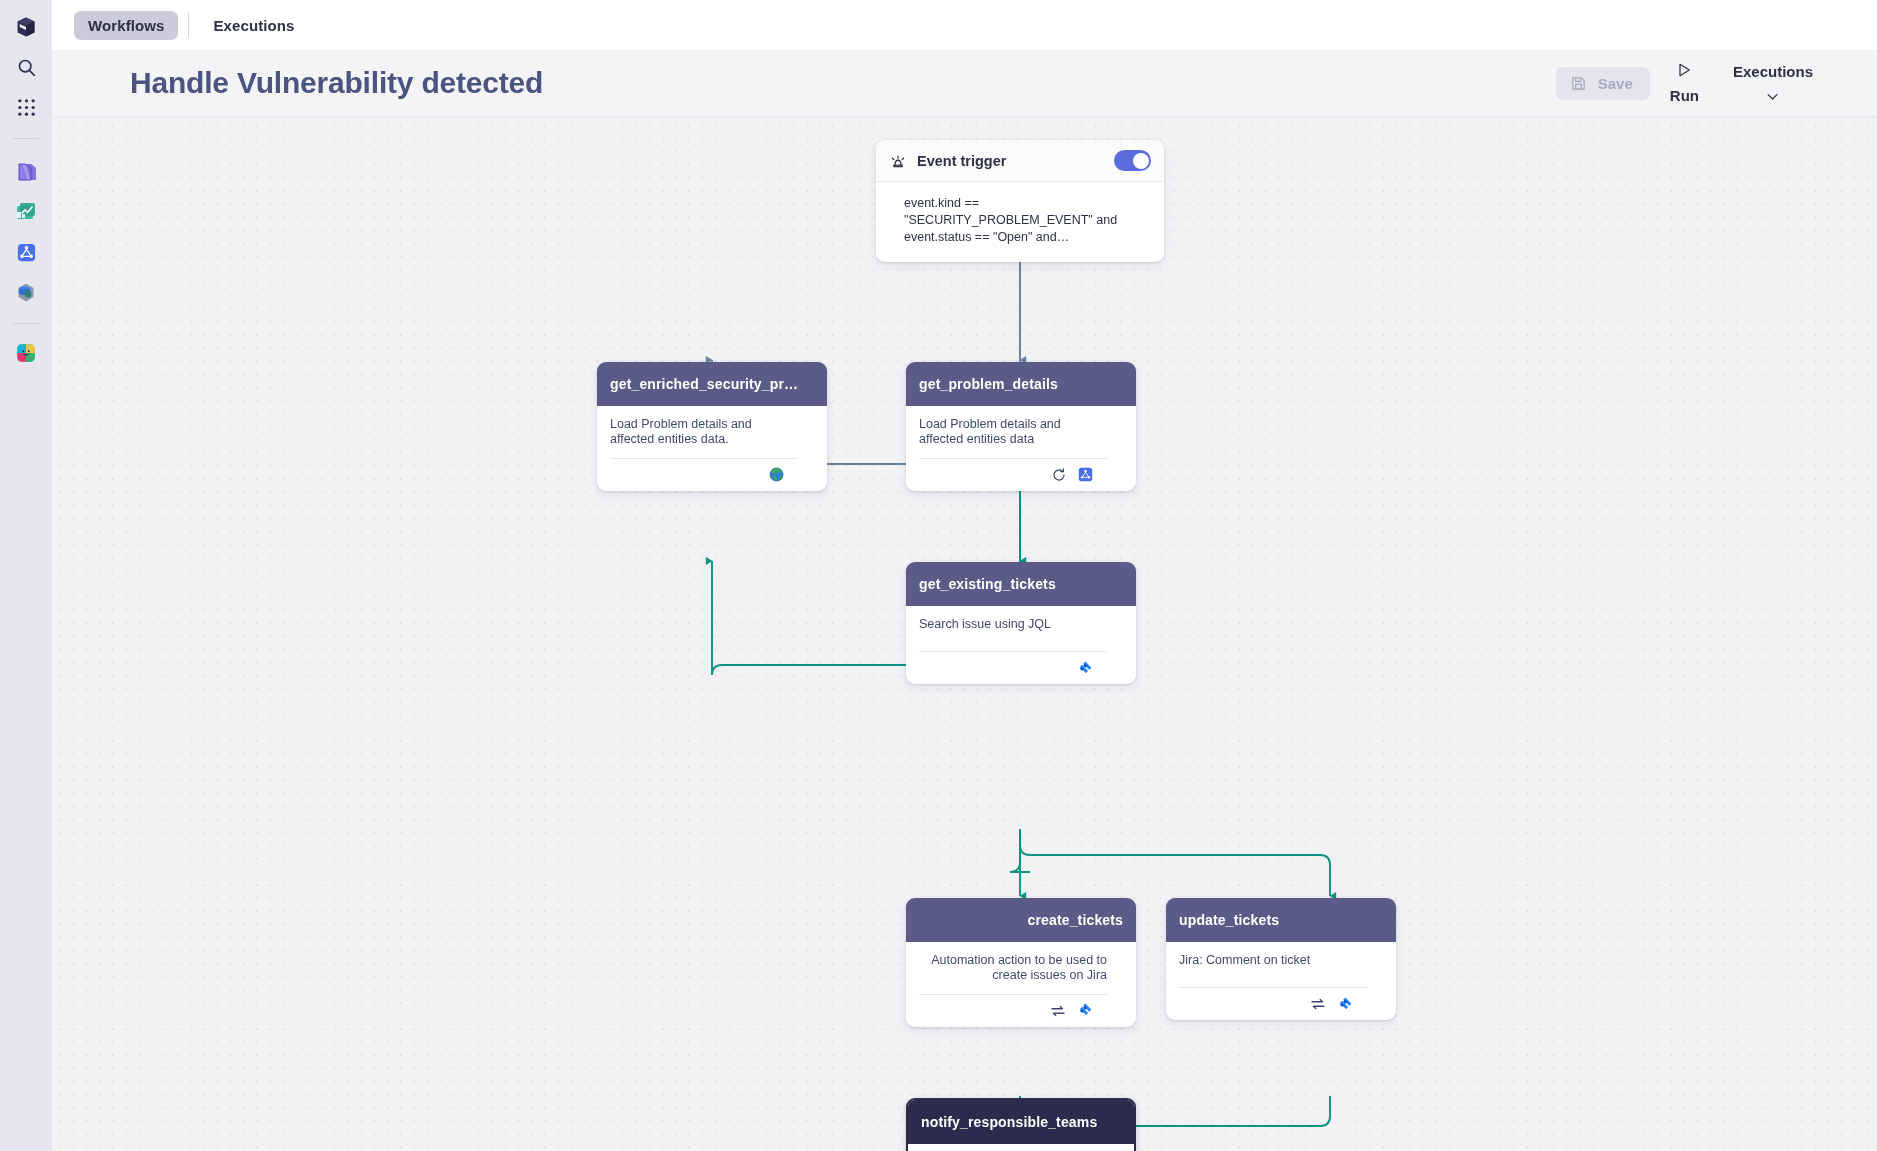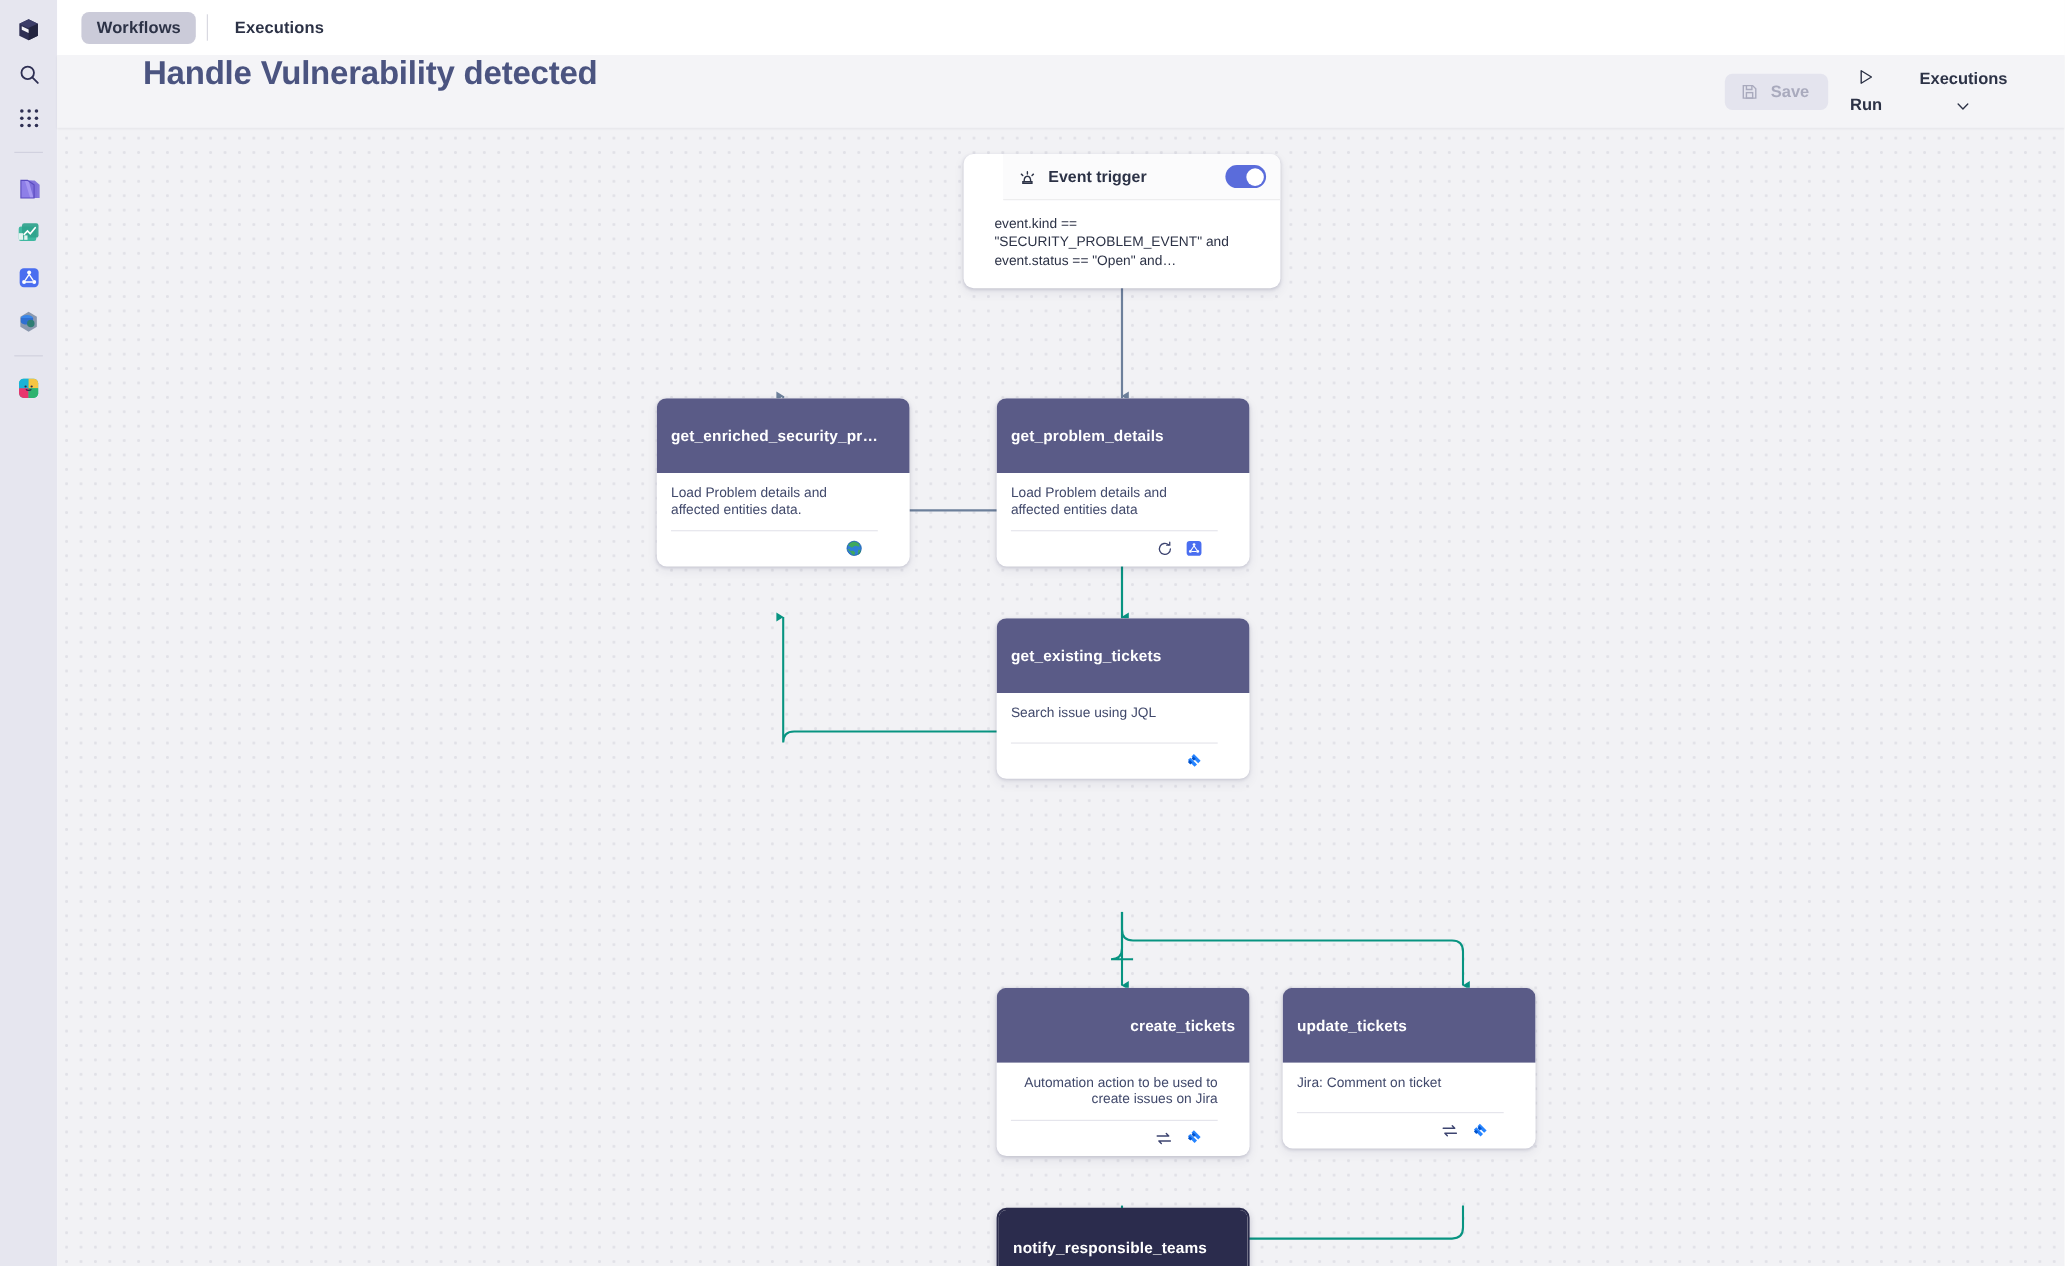--- a/index.html
+++ b/index.html
@@ -36,22 +36,22 @@
   }
   .tab {
     font-size: 15px; font-weight: bold; color: #2c3246;
     padding: 6px 14px; border-radius: 7px; cursor: pointer; letter-spacing: .1px;
   }
   .tab.active { background: #cbcbd9; }
   .tab-div { width: 1px; height: 24px; background: #d5d5de; margin: 0 10px; }
 
   .header {
     height: 66px; background: #f4f4f7;
-    display: flex; justify-content: space-between;
-    padding: 0 38px 0 78px; flex: 0 0 66px;
+    display: flex; align-items: center; justify-content: space-between;
+    padding: 0 50px 0 78px; flex: 0 0 66px;
     position: relative; z-index: 4;
     box-shadow: 0 1px 2px rgba(30,30,60,.06);
   }
   .page-title {
     font-size: 30px; font-weight: bold; color: #4b5480; letter-spacing: -.2px;
   }
   .hdr-right { display: flex; align-items: center; gap: 6px; }
   .btn-save {
     display: flex; align-items: center; gap: 11px;
     background: #e4e4ee; color: #a9aabd;
@@ -81,21 +81,21 @@
     width: 230px;
     background: #ffffff;
     border-radius: 9px;
     box-shadow: 0 1px 3px rgba(40,40,80,.16), 0 4px 10px rgba(40,40,80,.07);
     overflow: hidden;
     cursor: pointer;
   }
   .node-hd {
     background: #5a5b87; color: #ffffff;
     font-size: 14px; font-weight: bold;
-    padding: 26px 13px; letter-spacing: .15px;
+    padding: 14px 13px; letter-spacing: .15px;
     white-space: nowrap; overflow: hidden; text-overflow: ellipsis;
   }
   .node-bd { padding: 11px 25px 0 9px; }
   .node-desc {
     font-size: 12.5px; color: #41496b; line-height: 1.18;
     padding: 0 4px 11px 4px; min-height: 34px;
   }
   .node-ft {
     border-top: 1px solid #e3e3ea;
     height: 33px; display: flex; align-items: center;
@@ -112,21 +112,20 @@
   .trigger {
     position: absolute; width: 288px;
     background: #ffffff; border-radius: 9px;
     box-shadow: 0 1px 3px rgba(40,40,80,.16), 0 4px 10px rgba(40,40,80,.07);
     overflow: hidden; cursor: pointer;
   }
   .trigger-hd {
     background: #fbfbfc; border-bottom: 1px solid #ececed;
     display: flex; align-items: center; gap: 10px;
     padding: 10px 13px;
-    margin-left: 36px;
   }
   .trigger-title { font-size: 14.5px; font-weight: bold; color: #2c3246; flex: 1; }
   .toggle {
     width: 37px; height: 21px; border-radius: 11px;
     background: #5a6cdb; position: relative; cursor: pointer; flex: 0 0 37px;
   }
   .toggle .knob {
     position: absolute; right: 2.5px; top: 2.5px;
     width: 16px; height: 16px; border-radius: 50%; background: #fff;
   }

